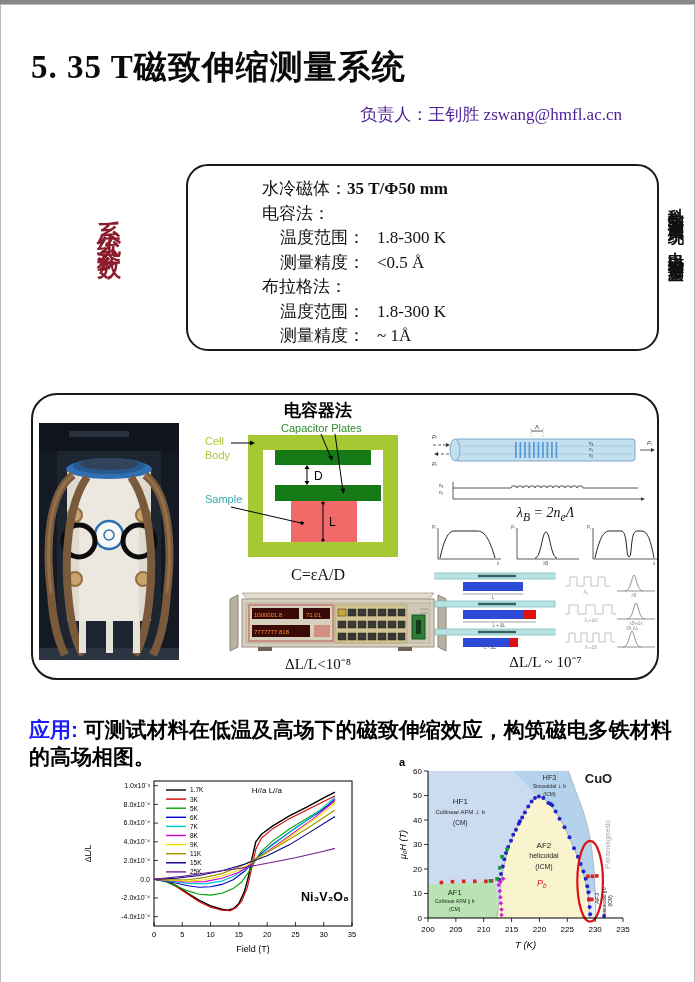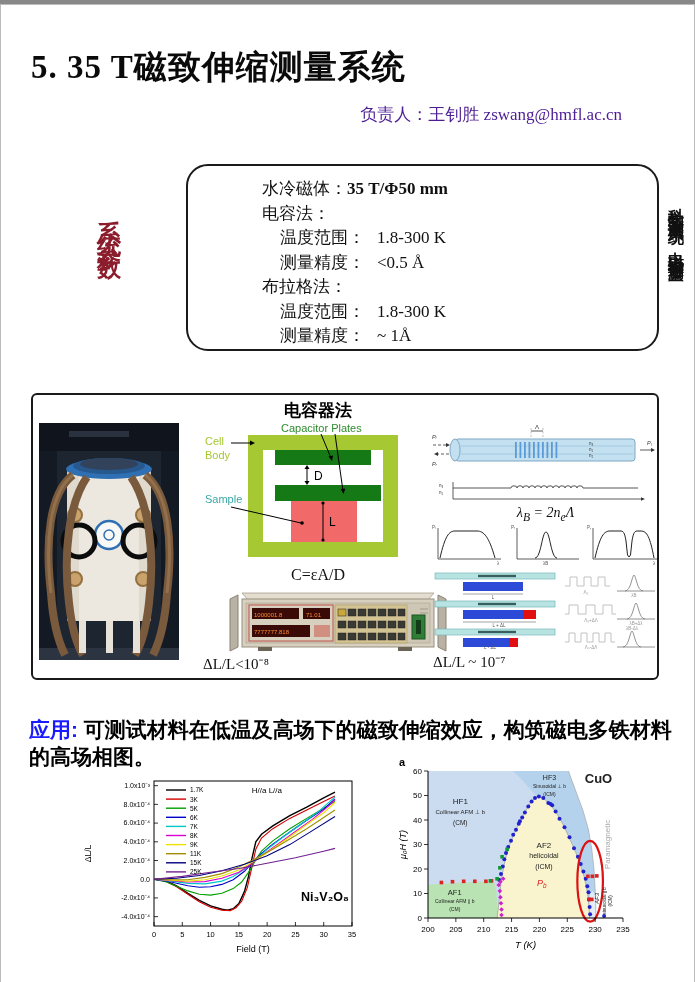--- a/index.html
+++ b/index.html
@@ -17,27 +17,27 @@
   .params-box{position:absolute;left:185px;top:159px;width:473px;height:187px;
          border:2px solid #1a1a1a;border-radius:22px;box-sizing:border-box;
          padding:11px 0 0 74px;}
   .pline{font-size:17px;line-height:24.5px;white-space:nowrap;}
   .pline .hd{font-weight:normal;}
   .pline .val{font-family:"Liberation Serif",serif;}
   .pline .valb{font-family:"Liberation Serif",serif;font-weight:bold;}
   .pline.sub{padding-left:18px;}
   .pline .gap{display:inline-block;width:12px;}
   .methods-box{position:absolute;left:30px;top:388px;width:628px;height:287px;
-         border:2px solid #1a1a1a;border-radius:6px;box-sizing:border-box;}
+         border:2px solid #1a1a1a;border-radius:26px;box-sizing:border-box;}
   .mb-abs{position:absolute;}
   .mb-header{font-weight:bold;font-size:17px;text-align:center;color:#000;}
   .mb-header.small{font-size:15.5px;}
   .formula{font-family:"Liberation Serif",serif;font-size:16px;text-align:center;color:#111;}
   .formula.it{font-style:italic;font-size:14px;}
-  .resolution{font-family:"Liberation Serif",serif;font-size:15px;text-align:left;color:#111;}
+  .resolution{font-family:"Liberation Serif",serif;font-size:15px;text-align:center;color:#111;}
   .application{position:absolute;left:28px;top:711px;width:656px;
          font-weight:bold;font-size:21px;line-height:27px;color:#000;}
   .application .blue{color:#1a1aff;}
   svg text{font-family:"Liberation Sans",sans-serif;}
   .chart1{position:absolute;left:78px;top:768px;}
   .chart2{position:absolute;left:396px;top:750px;}
 </style>
 </head>
 <body>
 

